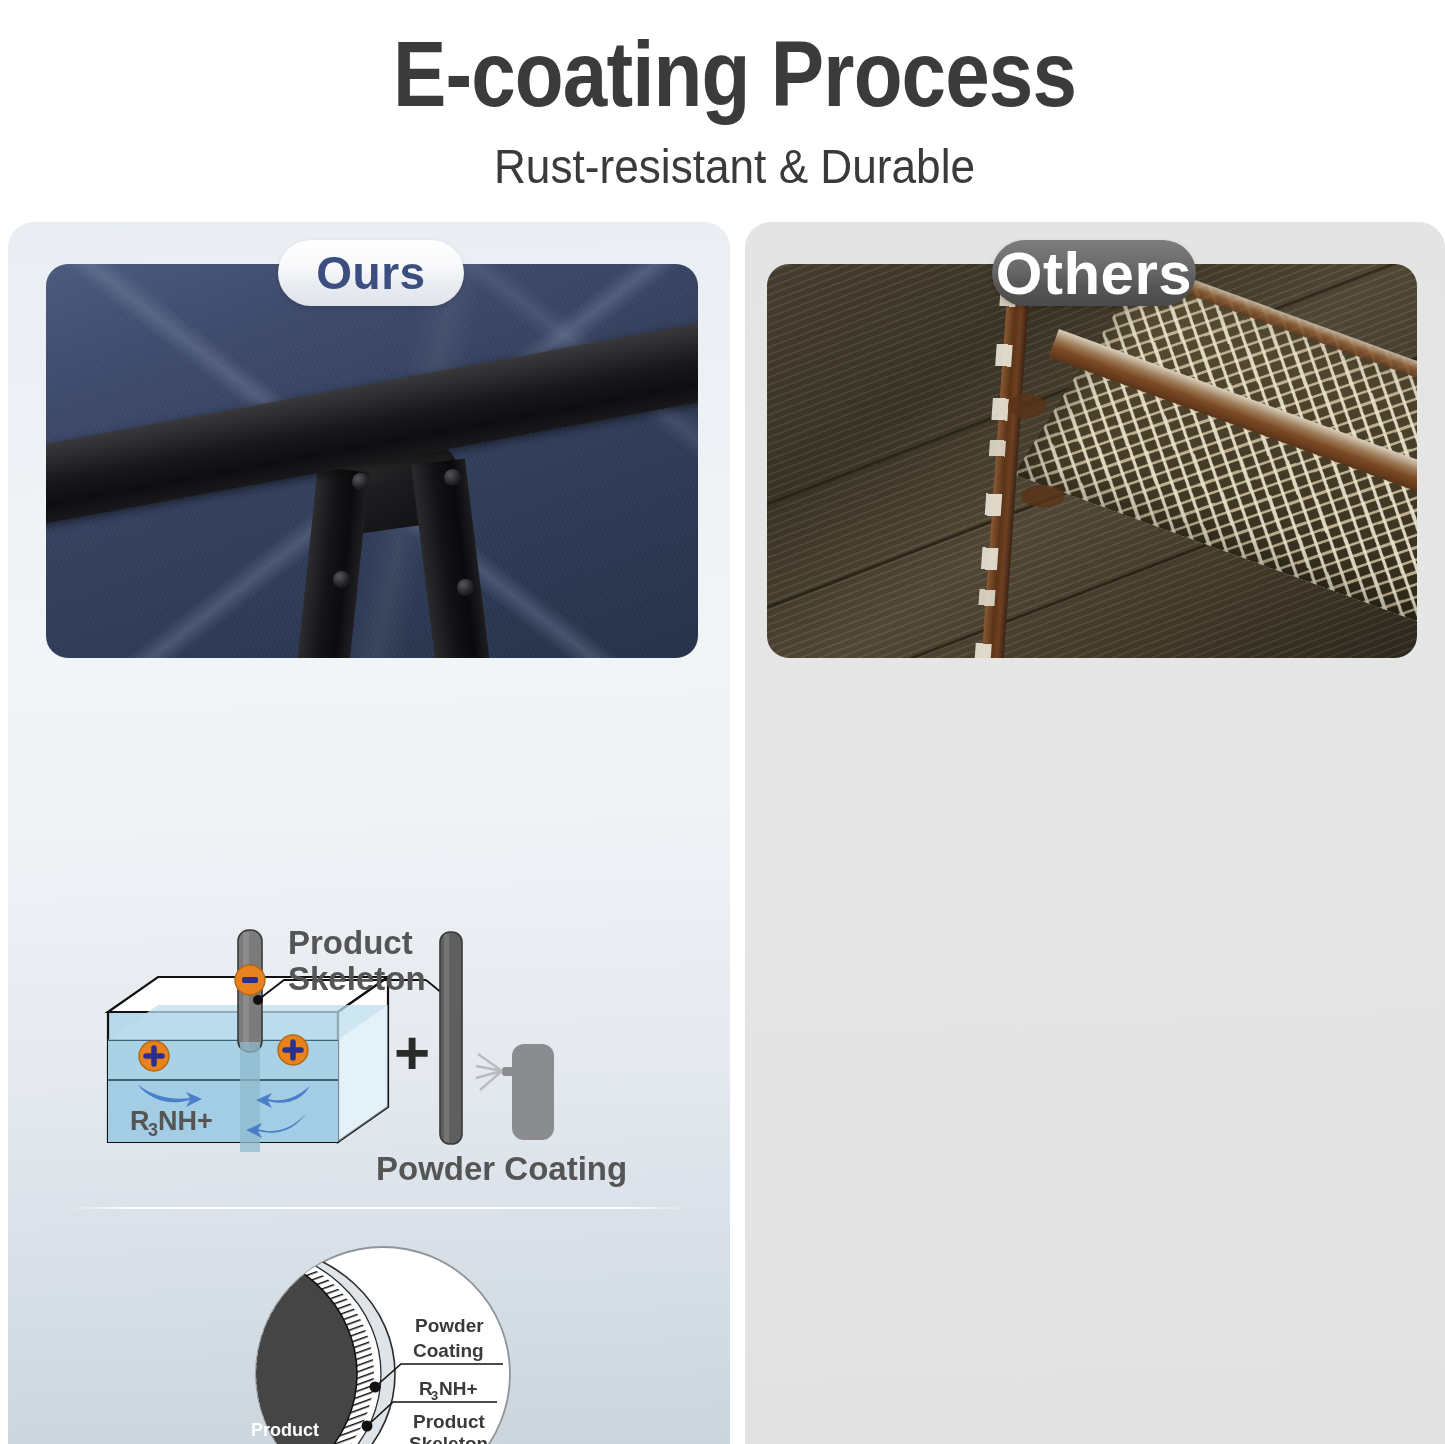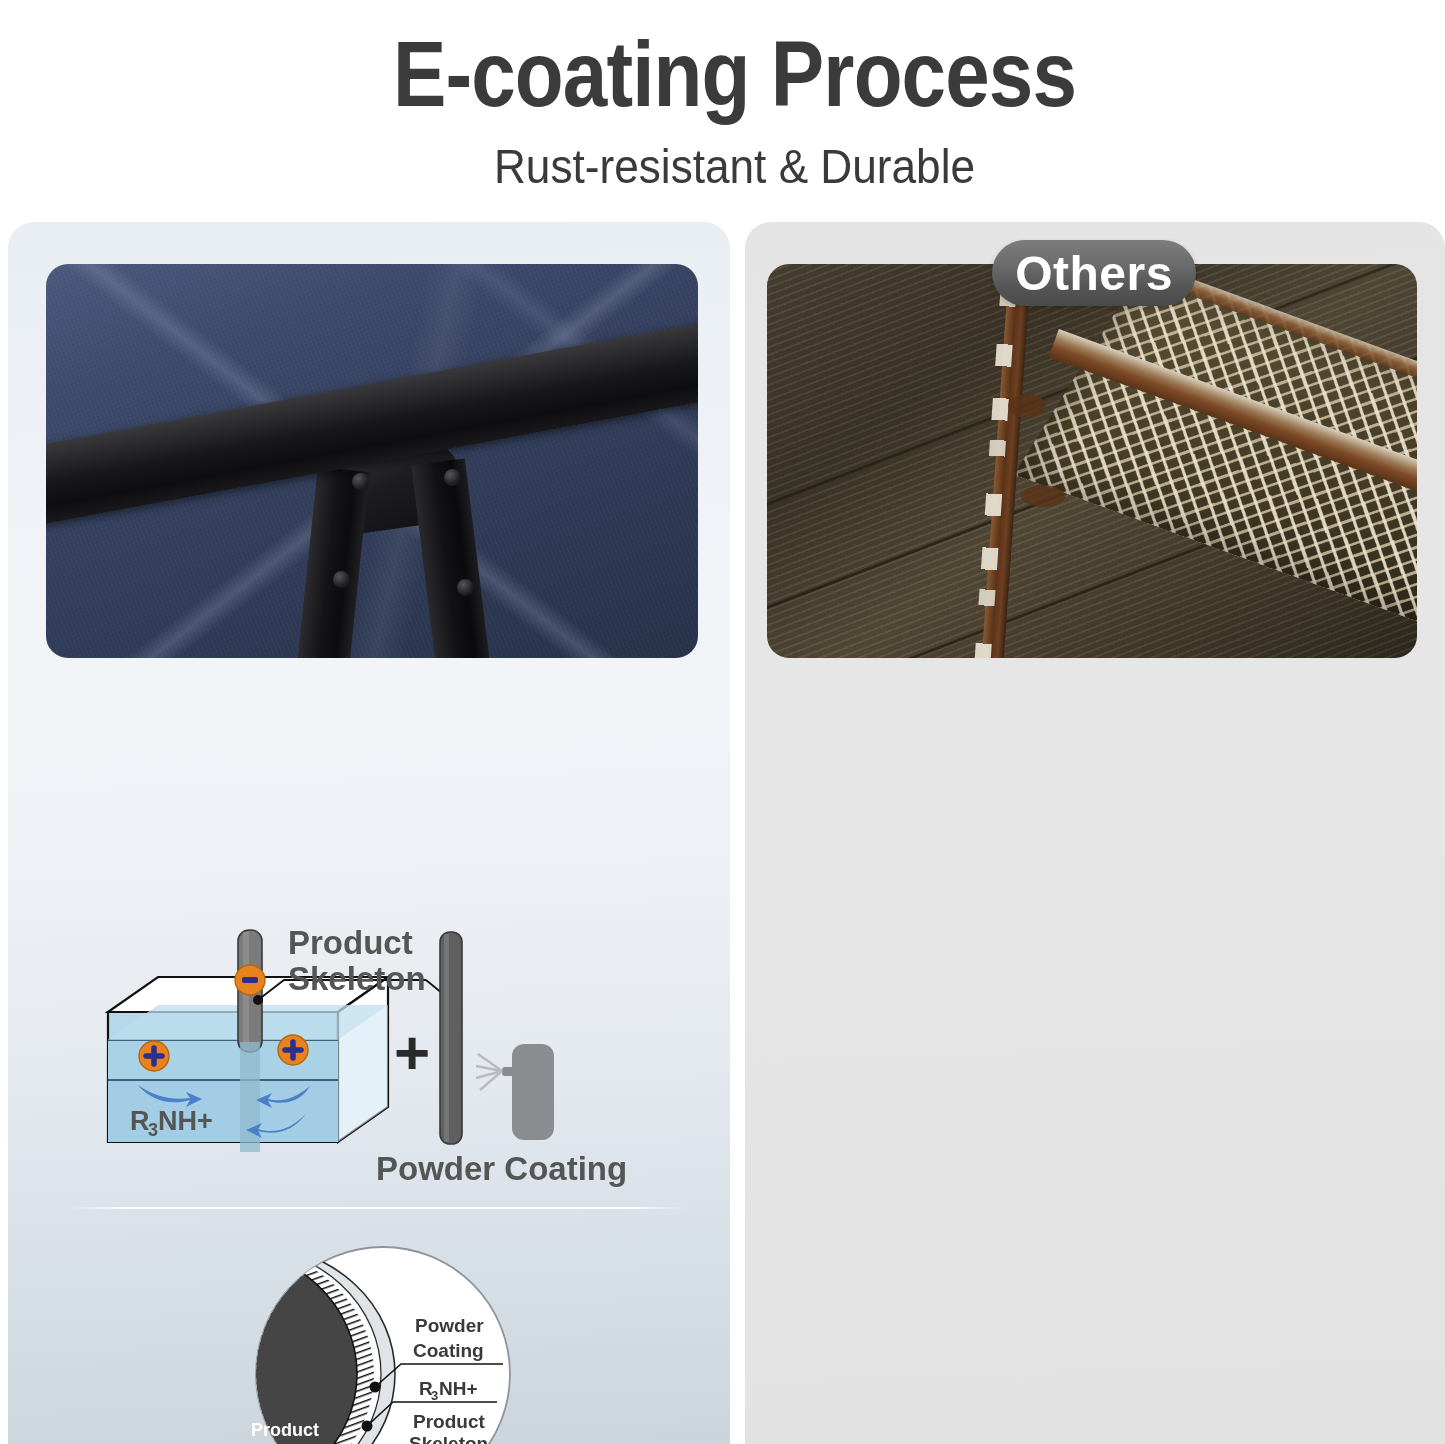--- a/index.html
+++ b/index.html
@@ -101,21 +101,21 @@
     background: linear-gradient(180deg, #c9bfa9 0%, #8f5f38 50%, #5e3a1d 100%); opacity:.9; }
   .ph-r-rust { position:absolute; border-radius:50%; background:#5a3318; opacity:.8; }
 
   
   .badge { position:absolute; display:flex; align-items:center; justify-content:center;
            border-radius: 999px; font-weight: 700; }
   .badge-ours { left: 278px; top: 240px; width: 186px; height: 66px; font-size: 46px;
     color: #3c4e80; letter-spacing:.5px;
     background: linear-gradient(180deg, #ffffff 0%, #f7f8fa 42%, #e8ebf0 70%, #dfe3ea 100%);
     box-shadow: 0 2px 5px rgba(0,0,0,.14); }
-  .badge-others { left: 992px; top: 240px; width: 204px; height: 66px; font-size: 48px;
+  .badge-others { left: 992px; top: 240px; width: 204px; height: 66px; font-size: 60px;
     color: #ffffff; letter-spacing:.5px;
     background: linear-gradient(180deg, #7d7d7d 0%, #6a6a6a 40%, #555555 72%, #4a4a4a 100%);
     box-shadow: 0 2px 5px rgba(0,0,0,.18); }
 
   
   .divider { position:absolute; height:2px;
              background: linear-gradient(90deg, rgba(255,255,255,0) 0%, #ffffff 10%, #ffffff 90%, rgba(255,255,255,0) 100%); }
   .divider-left  { left: 60px;  top: 985px; width: 620px; }
 
   
@@ -275,15 +275,16 @@
         <div class="ph-r-rail"></div>
         <div class="ph-r-post"></div>
         <div class="ph-r-postpaint"></div>
         <div class="ph-r-rust" style="left:37%; top:33%; width:38px; height:24px;"></div>
         <div class="ph-r-rust" style="left:39%; top:56%; width:44px; height:22px;"></div>
       </div>
 
     </div>
   </div>
 
+  <div class="badge badge-ours">Ours</div>
   <div class="badge badge-others">Others</div>
 
 </div>
 
 </body></html>

